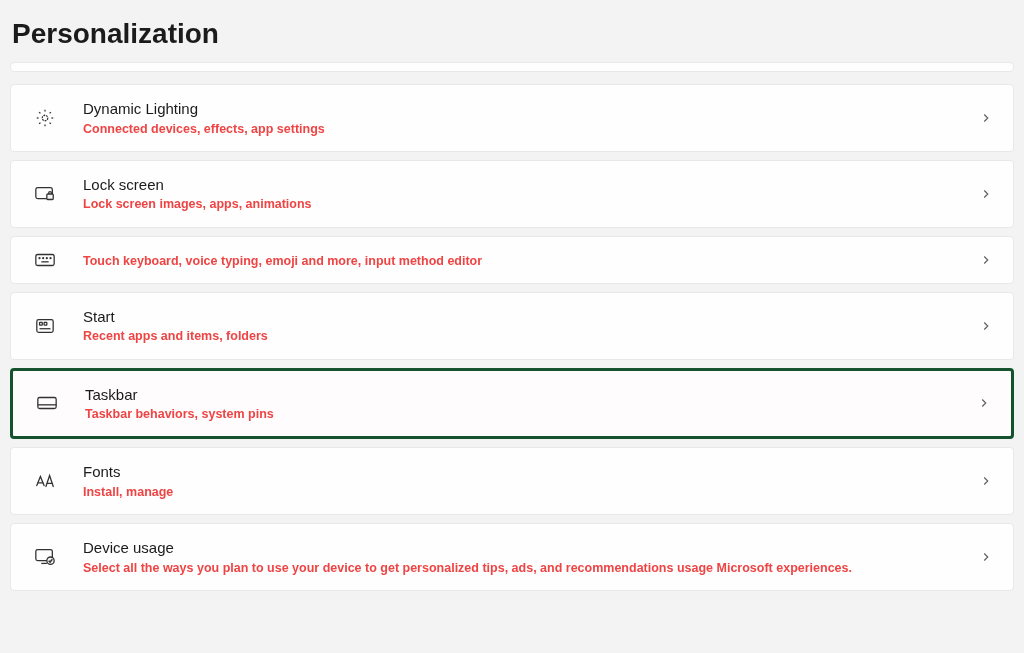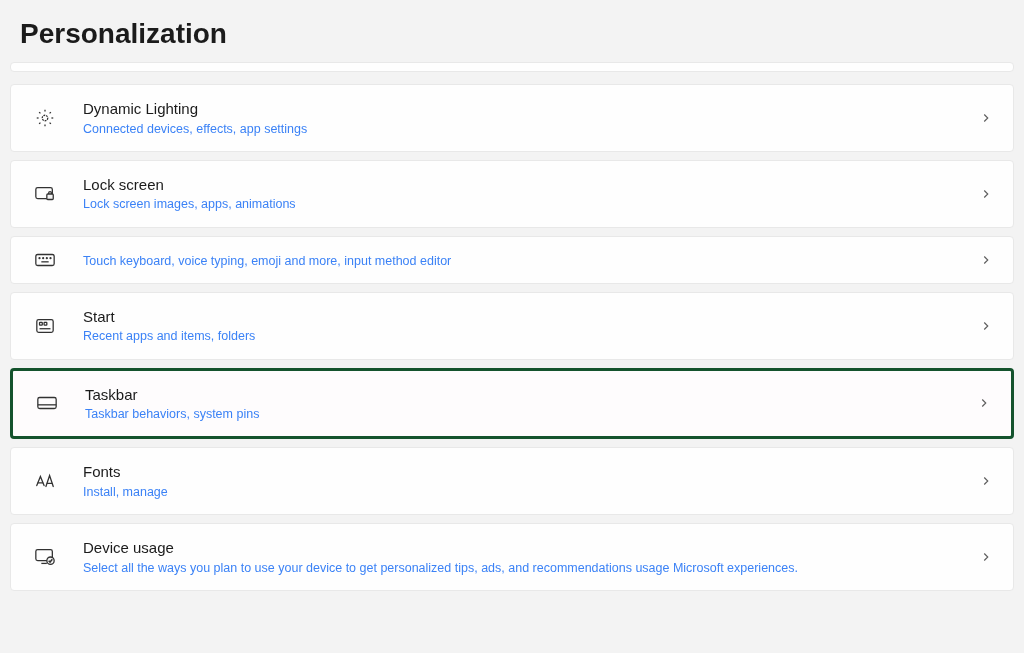--- a/index.html
+++ b/index.html
@@ -11,21 +11,21 @@
       font-family: "Segoe UI", -apple-system, BlinkMacSystemFont, sans-serif;
       background: #f3f3f3;
       width: 1024px;
       height: 653px;
       overflow: hidden;
     }
     .page-title {
       font-size: 28px;
       font-weight: 600;
       color: #1b1b1b;
-      padding: 18px 20px 12px 20px;
+      padding: 18px 20px 12px 12px;
     }
     .settings-list {
       padding: 0 10px;
     }
     .peek-row {
       background: #fefefe;
       border: 1px solid #e8e8e8;
       border-radius: 4px;
       height: 10px;
       margin-bottom: 12px;
@@ -58,23 +58,24 @@
       margin-left: 22px;
       flex: 1;
     }
     .item-title {
       font-size: 15px;
       color: #1b1b1b;
       line-height: 1.3;
     }
     .item-desc {
       font-size: 12.5px;
-      color: #3b82f6;
+      color: #ef4444;
       margin-top: 2px;
       line-height: 1.3;
+      font-weight: bold;
     }
     .chevron {
       color: #5e5e5e;
       flex-shrink: 0;
     }
     svg {
       display: block;
     }
   </style>
 </head>

